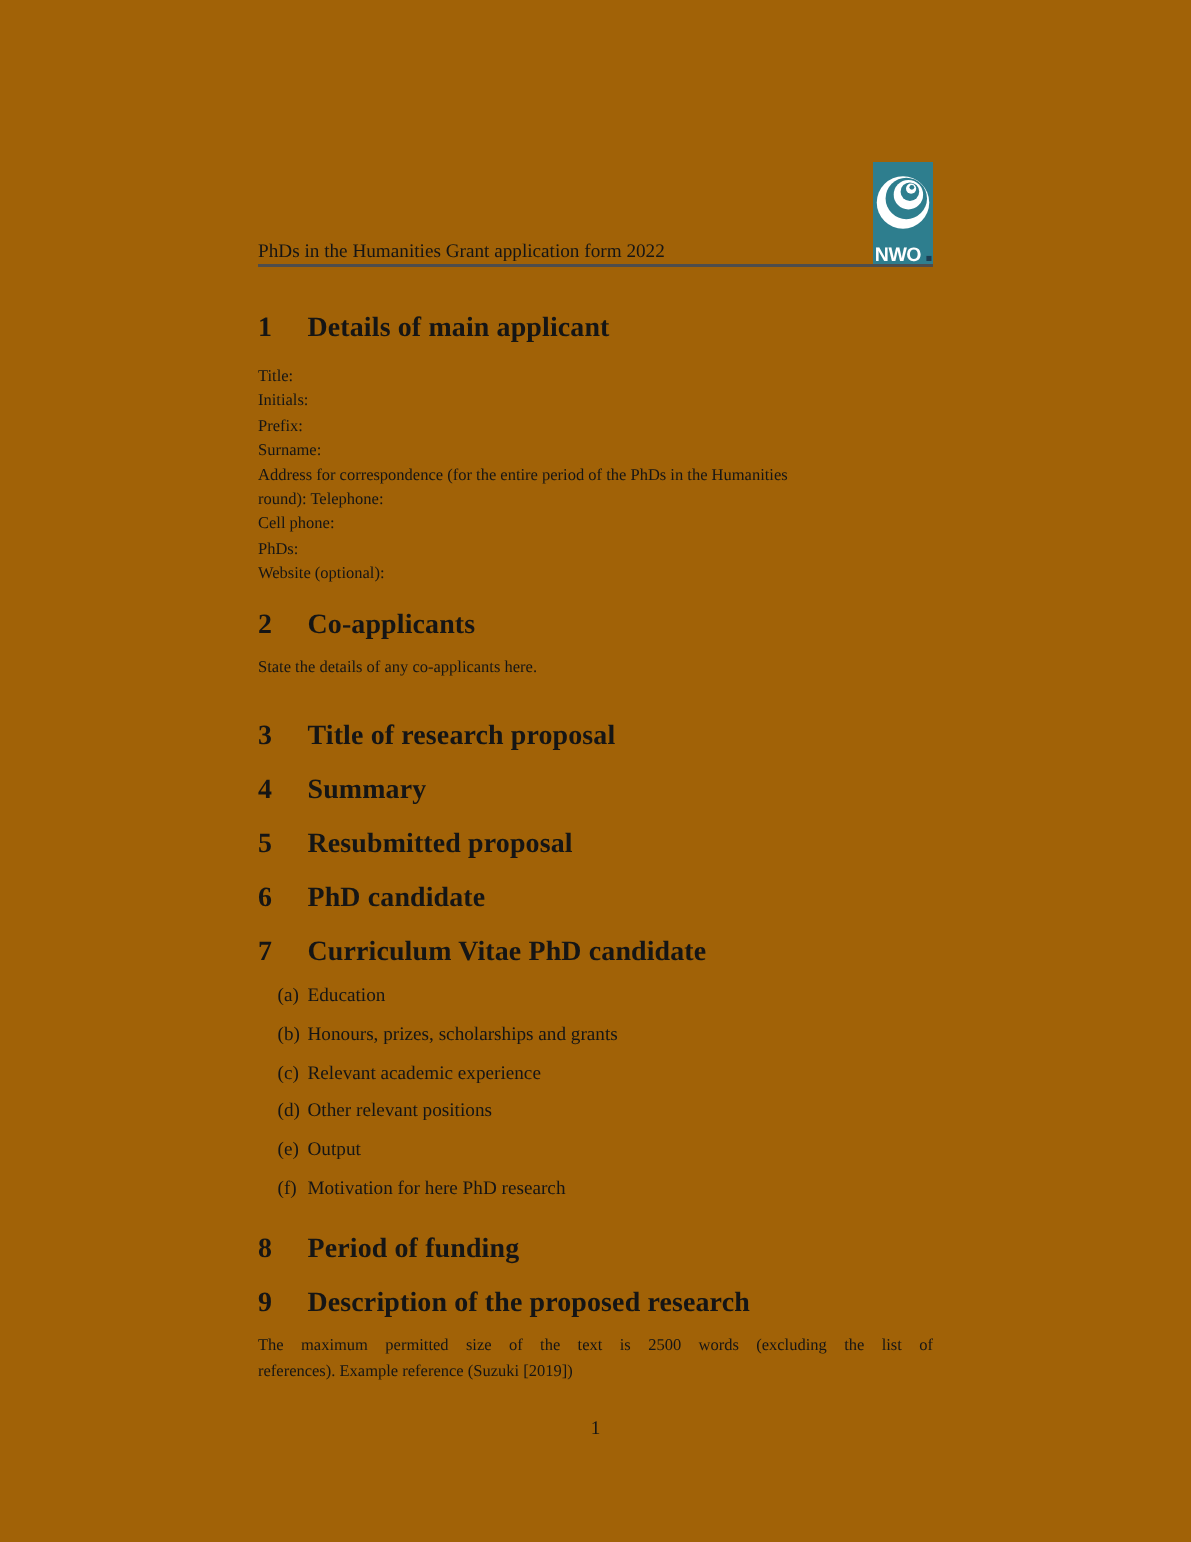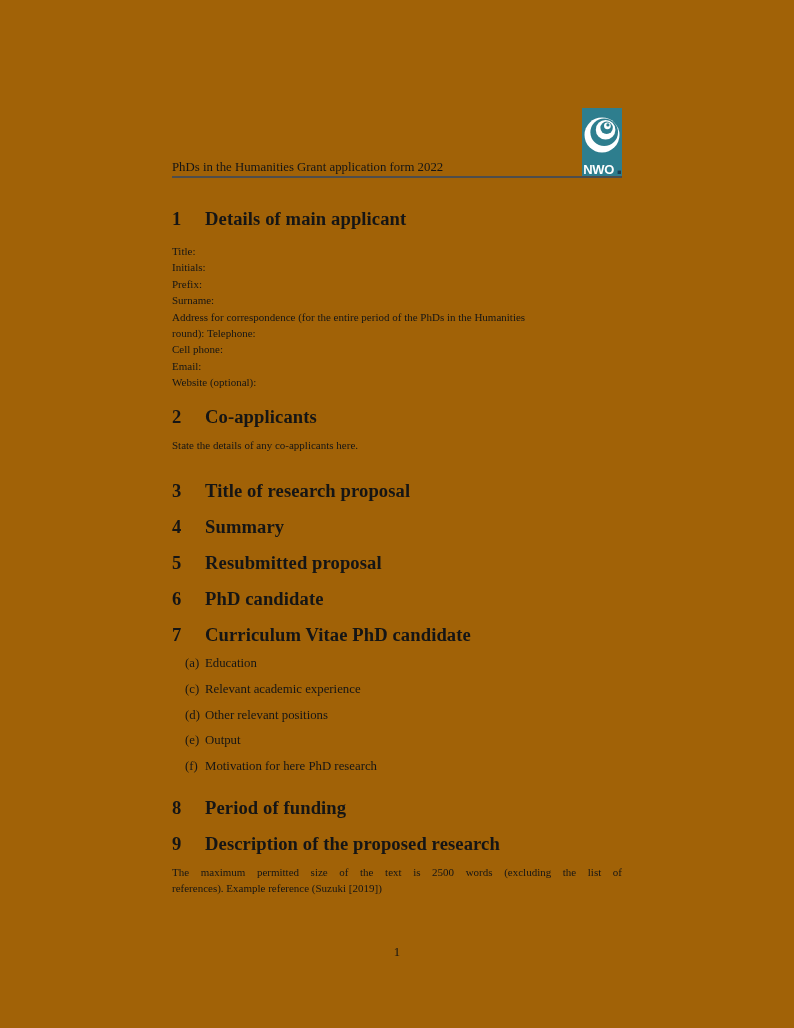--- a/index.html
+++ b/index.html
@@ -106,21 +106,21 @@
       <span>Details of main applicant</span>
     </h2>
     <div class="bodytext fields">
       <div class="fieldline">Title:</div>
       <div class="fieldline">Initials:</div>
       <div class="fieldline">Prefix:</div>
       <div class="fieldline">Surname:</div>
       <div class="fieldline">Address for correspondence (for the entire period of the PhDs in the Humanities</div>
       <div class="fieldline">round): Telephone:</div>
       <div class="fieldline">Cell phone:</div>
-      <div class="fieldline">Email:</div>
+      <div class="fieldline">PhDs:</div>
       <div class="fieldline">Website (optional):</div>
     </div>
 
     <h2 class="sec mt15">
       <span class="sec-num">2</span>
       <span>Co-applicants</span>
     </h2>
     <div class="bodytext coapp">State the details of any co-applicants here.</div>
 
     <h2 class="sec mt27">
@@ -142,20 +142,23 @@
 
     <h2 class="sec mt14">
       <span class="sec-num">7</span>
       <span>Curriculum Vitae PhD candidate</span>
     </h2>
     <div class="cvlist">
       <div class="cv-item">
         <span class="cv-label">(a)</span><span>Education</span>
       </div>
       <div class="cv-item">
+        <span class="cv-label">(b)</span><span>Honours, prizes, scholarships and grants</span>
+      </div>
+      <div class="cv-item">
         <span class="cv-label">(c)</span><span>Relevant academic experience</span>
       </div>
       <div class="cv-item">
         <span class="cv-label">(d)</span><span>Other relevant positions</span>
       </div>
       <div class="cv-item">
         <span class="cv-label">(e)</span><span>Output</span>
       </div>
       <div class="cv-item">
         <span class="cv-label">(f)</span><span>Motivation for here PhD research</span>

